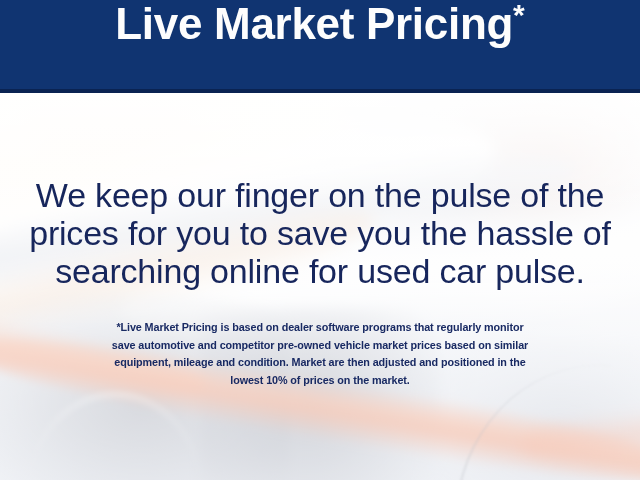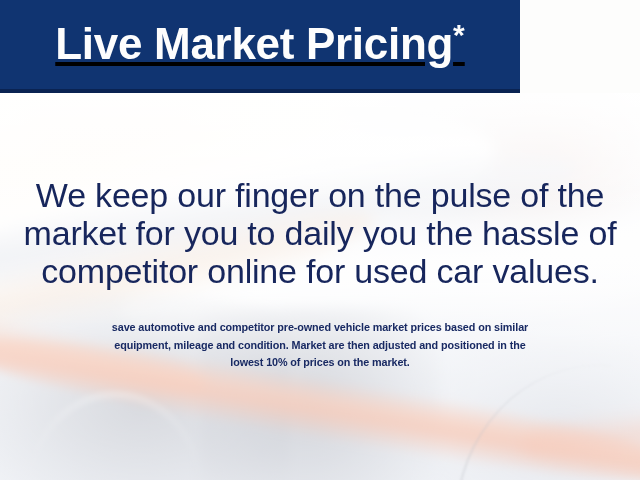--- a/index.html
+++ b/index.html
@@ -140,30 +140,28 @@
   }
   .bg-wash-top {
     left: 0; top: 0; width: 640px; height: 120px;
     background: linear-gradient(180deg, rgba(255,255,255,0.82) 0%, rgba(255,255,255,0.40) 70%, rgba(255,255,255,0) 100%);
   }
 
   
   .banner {
     position: absolute;
     left: 0; top: 0;
-    width: 520px;
+    width: 640px;
     height: 93px;
     background: #103471;
     box-sizing: border-box;
     display: flex;
-    align-items: center;
     justify-content: center;
     border-bottom: 4px solid #0a2352;
     overflow: hidden;
-    text-decoration: underline;
   }
   .banner-title {
     color: #fdfdfd;
     font-size: 44px;
     font-weight: bold;
     letter-spacing: -0.3px;
     line-height: 1;
     white-space: nowrap;
     margin: 0;
     padding-bottom: 3px;
@@ -229,23 +227,24 @@
     <div class="bg-layer bg-wash"></div>
     <div class="bg-layer bg-wash-top"></div>
   </div>
 
   <div class="banner">
     <h1 class="banner-title"><span>Live Market Pricing</span><span class="asterisk">*</span></h1>
   </div>
 
   <div class="headline">
     <span class="hl-line">We keep our finger on the pulse of the</span>
-    <span class="hl-line">market for you to daily you the hassle of</span>
-    <span class="hl-line">competitor online for used car values.</span>
+    <span class="hl-line">prices for you to save you the hassle of</span>
+    <span class="hl-line">searching online for used car pulse.</span>
   </div>
 
   <div class="fineprint">
+    <span class="fp-line">*Live Market Pricing is based on dealer software programs that regularly monitor</span>
     <span class="fp-line">save automotive and competitor pre-owned vehicle market prices based on similar</span>
     <span class="fp-line">equipment, mileage and condition. Market are then adjusted and positioned in the</span>
     <span class="fp-line">lowest 10% of prices on the market.</span>
   </div>
 
 </div>
 
 </body></html>

